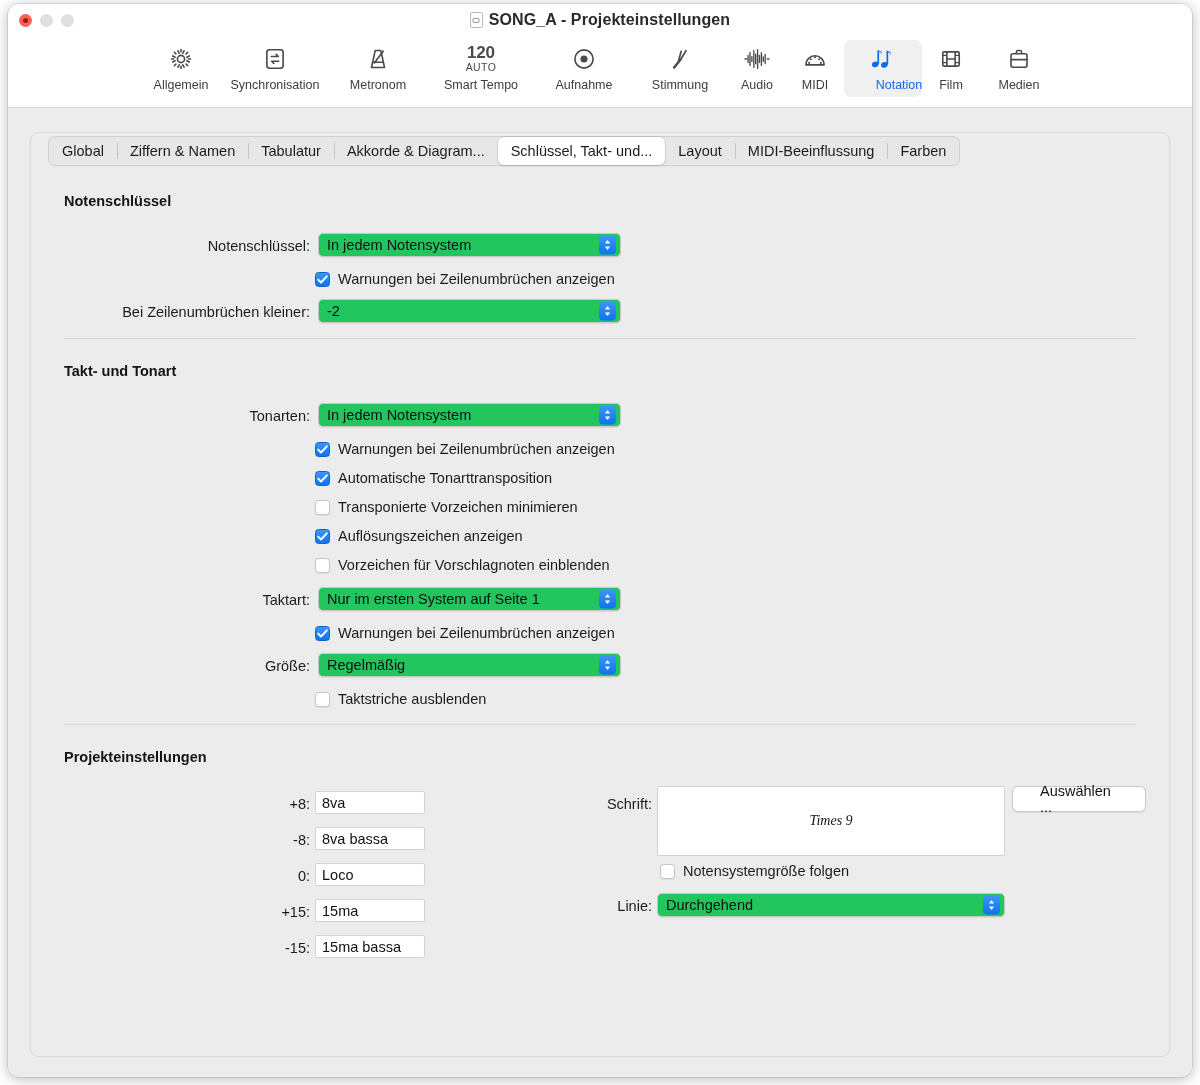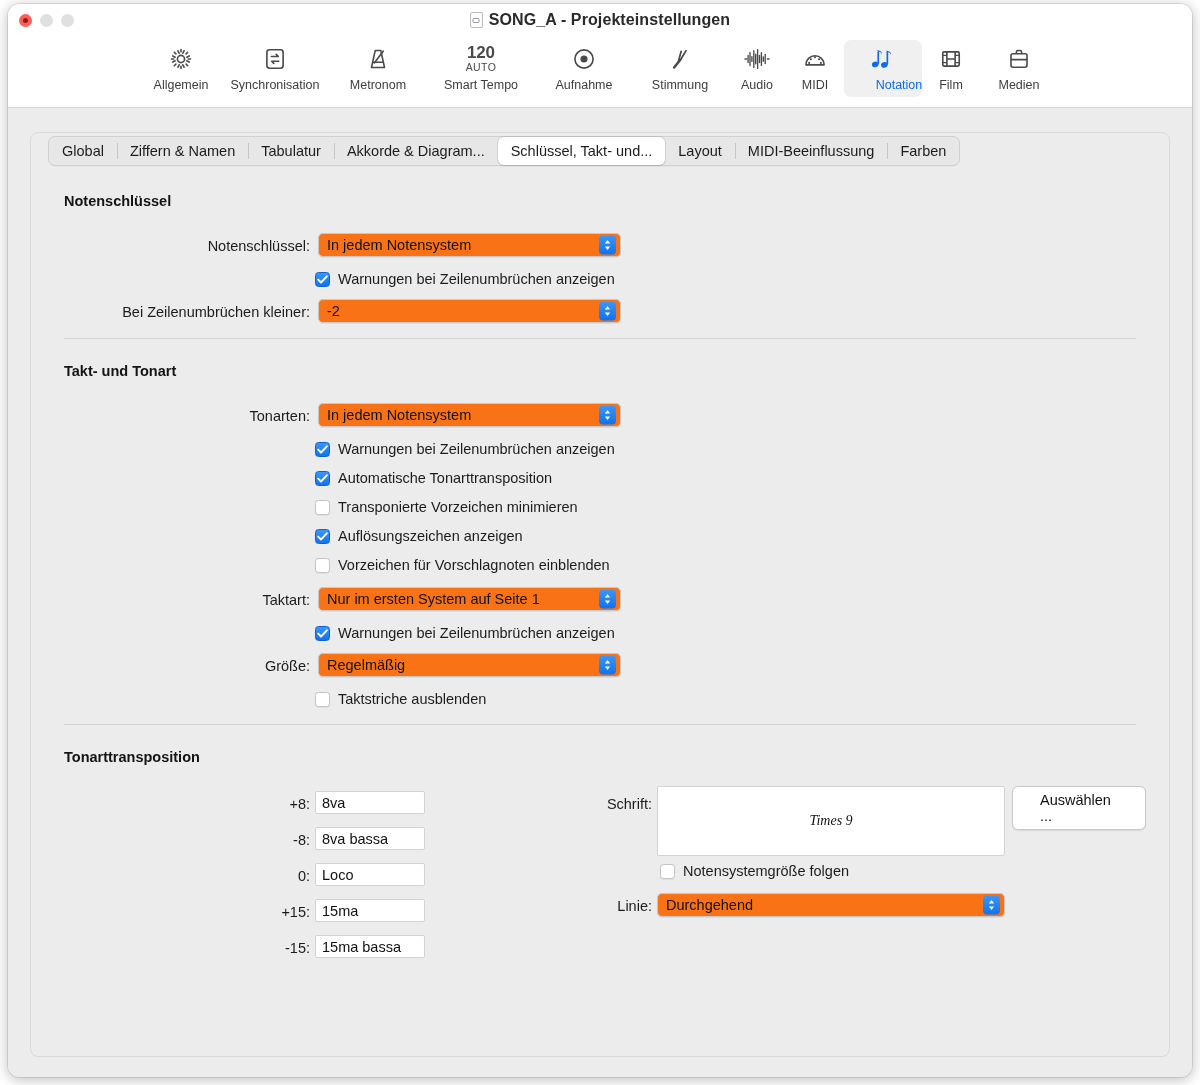--- a/index.html
+++ b/index.html
@@ -205,21 +205,21 @@
     font-size: 14.5px;
     color: #1c1c1c;
     text-align: right;
     white-space: nowrap;
   }
 
   
   .popup {
     position: relative;
     height: 24px;
-    background: #f97316;
+    background: #22c55e;
     border: 1px solid #c8c8c8;
     border-radius: 5px;
     box-shadow: 0 0.5px 1px rgba(0,0,0,0.07);
     display: flex;
     align-items: center;
     padding: 0 30px 0 8px;
     font-size: 14.5px;
     color: #111;
     white-space: nowrap;
     cursor: default;
@@ -288,21 +288,21 @@
   .fontbox span {
     font-family: "Liberation Serif", serif;
     font-style: italic;
     font-size: 14px;
     color: #111;
   }
 
   
   .pbutton {
     position: absolute;
-    height: 44px;
+    height: 26px;
     background: #ffffff;
     border: 1px solid #c9c9c9;
     border-radius: 6px;
     box-shadow: 0 0.5px 1px rgba(0,0,0,0.08);
     display: flex; align-items: center; justify-content: center;
     font-size: 14.5px;
     color: #111;
     cursor: default;
     padding: 0 27px;
   }
@@ -607,21 +607,21 @@
           </span>
         </div>
 
         <div class="cbrow" style="left:307px; top:583px;">
           <span class="cbox off"></span>
           <span class="cblabel">Taktstriche ausblenden</span>
         </div>
 
         <div class="divider" style="left:56px; top:616px; width:1072px;"></div>
 
-        <div class="section-title" style="left:56px; top:641px;">Tonarttransposition</div>
+        <div class="section-title" style="left:56px; top:641px;">Projekteinstellungen</div>
 
         <div class="field-label" style="position:absolute; left:200px; top:688px; width:102px;">+8:</div>
         <div class="tinput" style="left:307px; top:683px; width:110px;">8va</div>
 
         <div class="field-label" style="position:absolute; left:200px; top:724px; width:102px;">-8:</div>
         <div class="tinput" style="left:307px; top:719px; width:110px;">8va bassa</div>
 
         <div class="field-label" style="position:absolute; left:200px; top:760px; width:102px;">0:</div>
         <div class="tinput" style="left:307px; top:755px; width:110px;">Loco</div>
 

